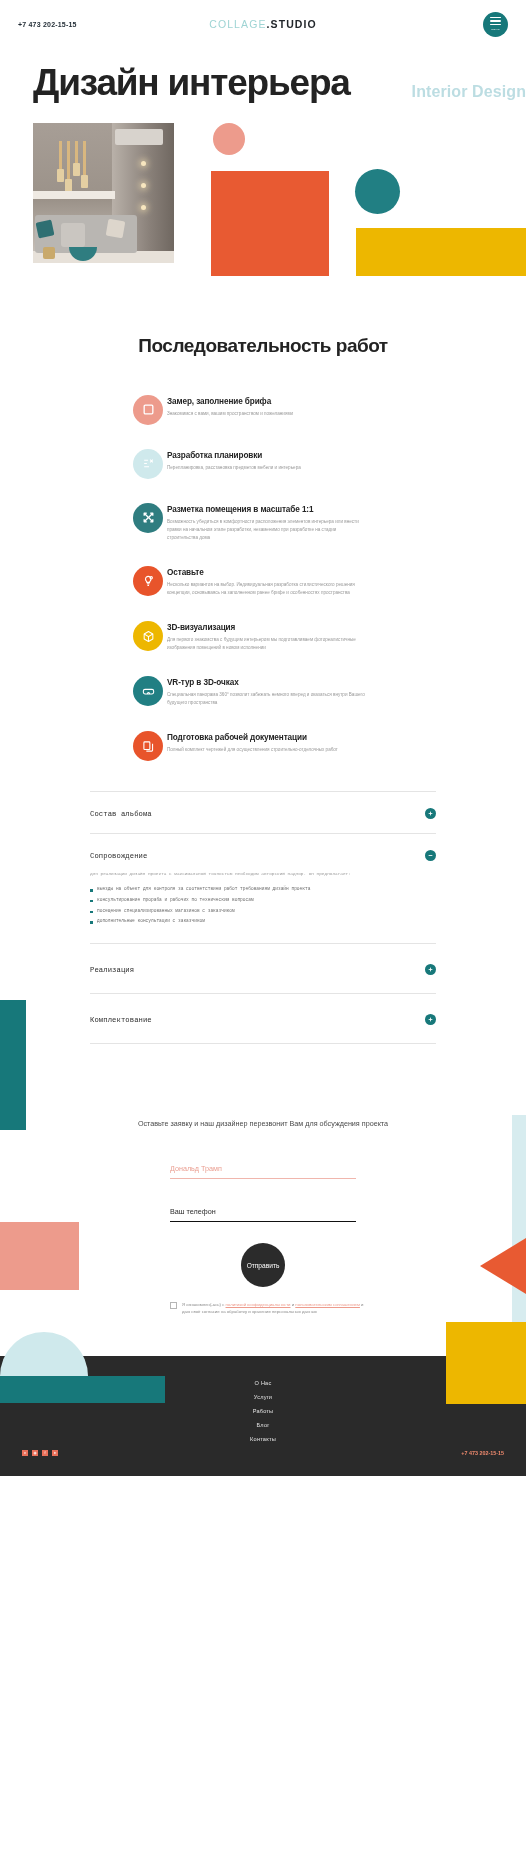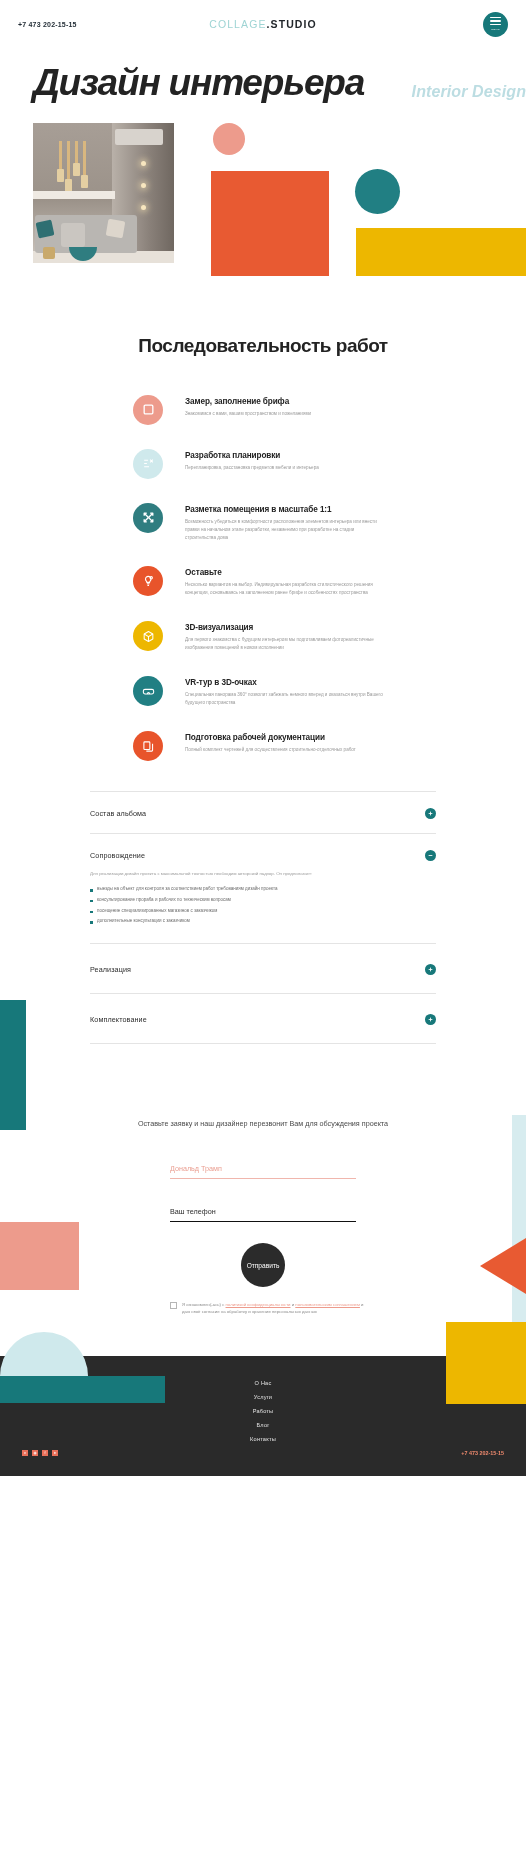--- a/index.html
+++ b/index.html
@@ -21,21 +21,21 @@
   .hdr-logo .l1 { color:#9fd4d4; }
   .hdr-logo .l2 { color:#22262b; font-weight:bold; }
   .burger {
     margin-left:auto; width:25px; height:25px; border-radius:50%; background:#17787a;
     display:flex; flex-direction:column; align-items:center; justify-content:center; gap:2px; cursor:pointer;
   }
   .burger i { display:block; width:11px; height:1.6px; background:#fff; border-radius:1px; }
   .burger .mini { font-size:2.4px; color:#fff; letter-spacing:.2px; margin-top:1px; }
 
   
-  .hero { position:relative; padding:16px 0 0 0;font-style:italic; }
+  .hero { position:relative; padding:16px 0 0 0; }
   .hero-title-wrap { padding-left:33px; position:relative; }
   .hero-title { font-size:37px; font-weight:bold; letter-spacing:-1.2px; color:#232323; line-height:1.05; display:inline-block;}
   .hero-sub { position:absolute; right:0px; bottom:2px; font-size:16px; color:#bcdde2; font-weight:bold; letter-spacing:.1px;}
 
   .hero-shapes { position:relative; height:160px; margin-top:20px; }
   .hero-photo {
     position:absolute; left:33px; top:0; width:141px; height:140px; overflow:hidden;
     background:linear-gradient(160deg,#c9c2bb 0%,#b5aca4 45%,#8e857e 100%);
   }
   .hp-wall { position:absolute; inset:0; background:linear-gradient(180deg,#a79e96 0%,#9b9289 55%,#cfc8c1 100%); }
@@ -59,28 +59,28 @@
 
   .sh-circle-salmon { position:absolute; left:213px; top:0px; width:32px; height:32px; border-radius:50%; background:#ed9b8c; }
   .sh-sq-orange { position:absolute; left:211px; top:48px; width:118px; height:105px; background:#e85a32; }
   .sh-circle-teal { position:absolute; left:355px; top:46px; width:45px; height:45px; border-radius:50%; background:#217f83; }
   .sh-sq-yellow { position:absolute; left:356px; top:105px; width:170px; height:48px; background:#edb700; }
 
   
   .process { padding-top:52px; }
   .section-title { text-align:center; font-size:19px; font-weight:bold; letter-spacing:-.5px; color:#232323; }
   .steps { margin-top:38px; padding-left:133px; padding-right:40px; }
-  .step { display:flex; gap:22px; margin-bottom:24px; }
+  .step { display:flex; gap:4px; margin-bottom:24px; }
   .step-icon { width:30px; height:30px; min-width:30px; border-radius:50%; display:flex; align-items:center; justify-content:center; }
   .step-icon svg { width:13px; height:13px; }
   .step-title { font-size:8.2px; font-weight:bold; color:#232323; letter-spacing:-.1px; margin-bottom:4px; margin-top:2px; }
   .step-desc { font-size:4.6px; line-height:1.75; color:#9a9a9a; max-width:200px; }
 
   
-  .acc-wrap { margin-top:30px; padding:0 90px 16px 90px; position:relative; z-index:3; }
+  .acc-wrap { margin-top:30px; padding:0 90px 16px 90px; position:relative; z-index:3;font-family:Liberation Mono, monospace; }
   .acc-item { border-bottom:1px solid #e4e4e4; padding:16px 0 14px; position:relative; }
   .acc-item.first { border-top:1px solid #e4e4e4; }
   .acc-head { display:flex; align-items:center; justify-content:space-between; cursor:pointer; }
   .acc-title { font-size:7.2px; color:#2c2c2c; letter-spacing:.1px; }
   .acc-btn { width:11px; height:11px; border-radius:50%; background:#17787a; display:flex; align-items:center; justify-content:center; cursor:pointer; }
   .acc-btn svg { width:5px; height:5px; }
   .acc-body { margin-top:9px; }
   .acc-intro { font-size:4.4px; line-height:1.8; color:#9c9c9c; margin-bottom:8px; }
   .acc-list { list-style:none; }
   .acc-list li { font-size:4.5px; line-height:1.5; color:#6d6d6d; padding-left:7px; position:relative; margin-bottom:4px; }

